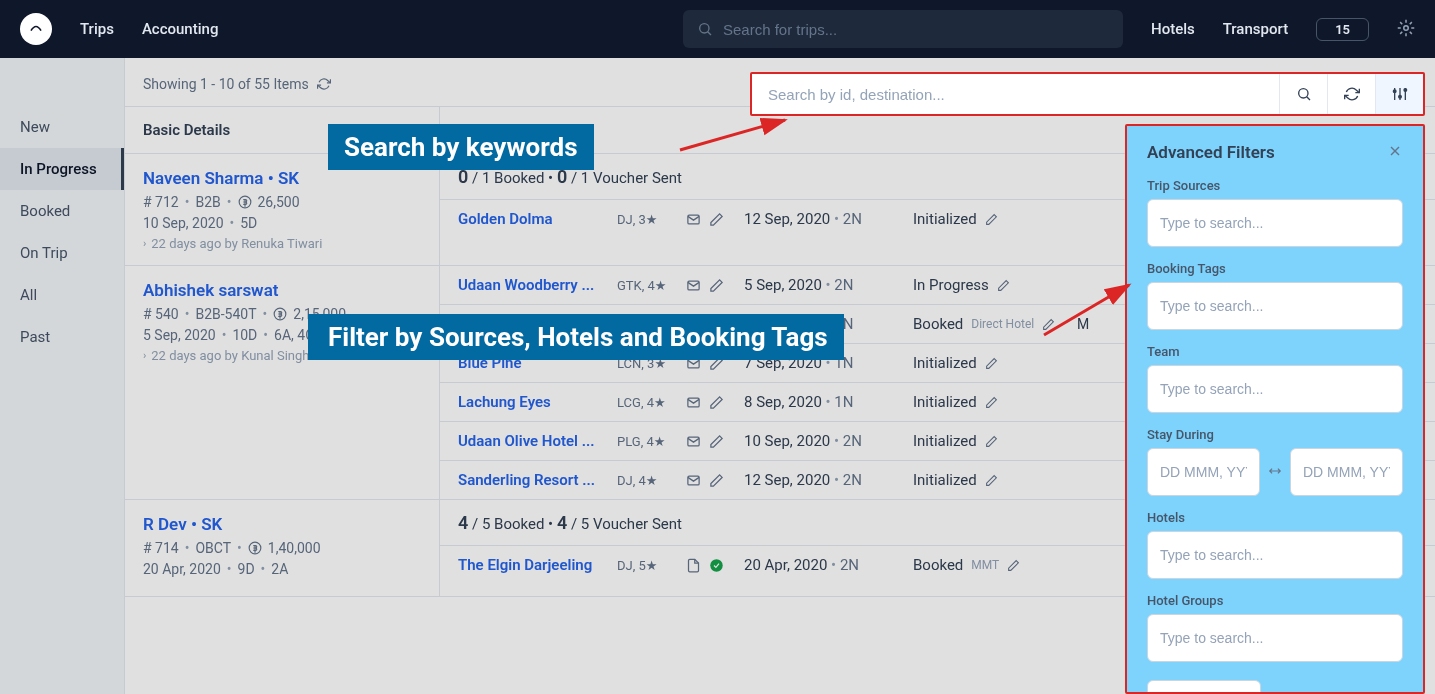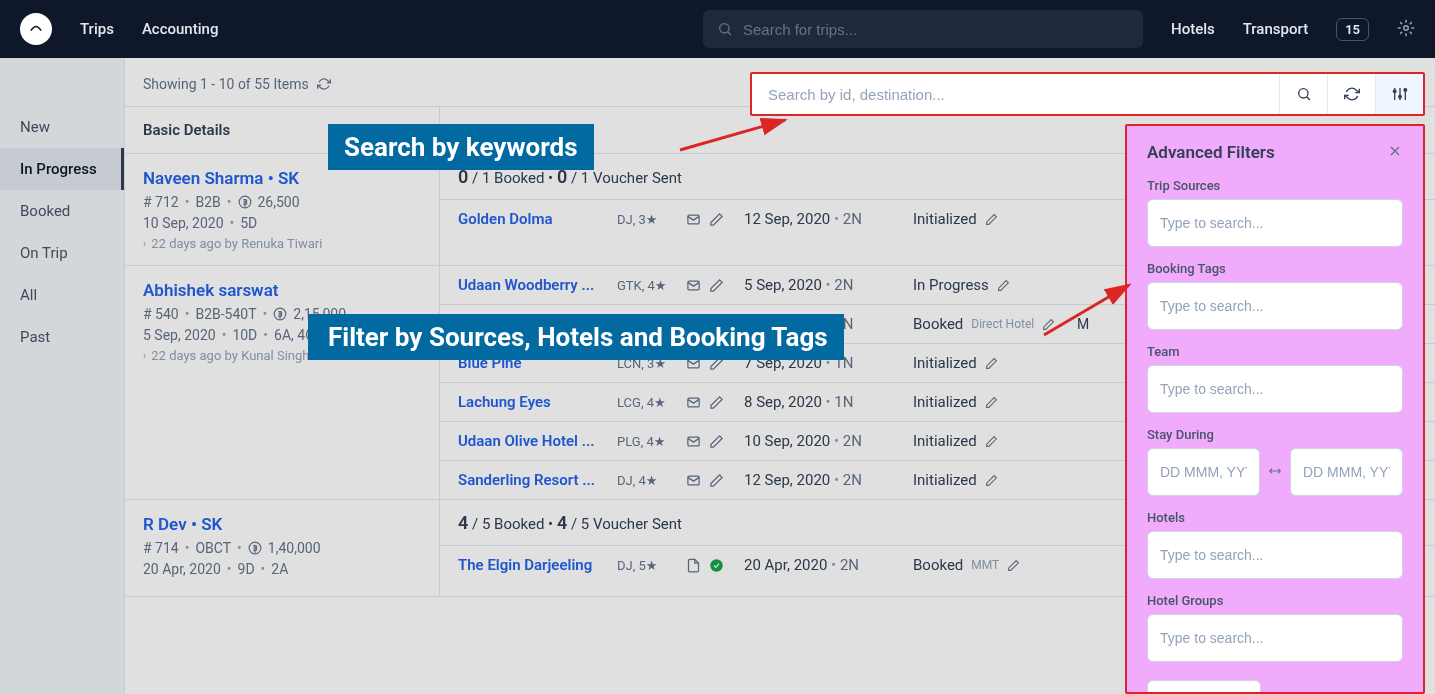--- a/index.html
+++ b/index.html
@@ -8,21 +8,21 @@
 
 .topnav { background: #0f172a; height: 58px; display: flex; align-items: center; padding: 0 20px; gap: 28px; }
 .logo { width: 32px; height: 32px; border-radius: 50%; background: #fff; display: flex; align-items: center; justify-content: center; }
 .logo svg { width: 20px; height: 20px; }
 .nav-link { color: #e2e8f0; font-size: 15px; font-weight: 500; cursor: pointer; }
 .nav-spacer { flex: 1; }
 .nav-search { background: #1e293b; border-radius: 6px; height: 38px; width: 440px; display: flex; align-items: center; padding: 0 14px; gap: 10px; }
 .nav-search svg { width: 16px; height: 16px; stroke: #64748b; }
 .nav-search input { background: transparent; border: none; outline: none; color: #cbd5e1; font-size: 15px; flex: 1; }
 .nav-search input::placeholder { color: #64748b; }
-.nav-badge { border: 1px solid #475569; border-radius: 6px; padding: 3px 8px; color: #e2e8f0; font-size: 13px; font-weight: 600; }
+.nav-badge { border: 1px solid #475569; border-radius: 6px; padding: 3px 18px; color: #e2e8f0; font-size: 13px; font-weight: 600; }
 .nav-gear { cursor: pointer; }
 .nav-gear svg { width: 18px; height: 18px; stroke: #94a3b8; }
 
 
 .page { display: flex; height: calc(100% - 58px); position: relative; }
 .page-overlay { position: absolute; inset: 0; background: rgba(0,0,0,0.12); z-index: 5; pointer-events: none; }
 
 
 .sidebar { width: 125px; background: #f1f5f9; border-right: 1px solid #e2e8f0; padding-top: 48px; position: relative; z-index: 1; }
 .side-item { padding: 12px 20px; color: #475569; font-size: 15px; cursor: pointer; }
@@ -69,21 +69,21 @@
 
 
 .search-panel { position: absolute; top: 72px; left: 750px; right: 10px; height: 44px; border: 2px solid #dc2626; display: flex; align-items: center; background: #fff; z-index: 20; border-radius: 2px; }
 .search-panel input { flex: 1; border: none; outline: none; padding: 0 16px; font-size: 15px; color: #334155; }
 .search-panel input::placeholder { color: #94a3b8; }
 .sp-btn { width: 48px; height: 100%; display: flex; align-items: center; justify-content: center; border-left: 1px solid #e2e8f0; cursor: pointer; }
 .sp-btn svg { width: 16px; height: 16px; stroke: #334155; }
 .sp-btn.active { background: #eff6ff; }
 
 
-.filters { position: absolute; top: 124px; right: 10px; width: 300px; bottom: 0; background: #f0abfc; border: 2px solid #dc2626; border-radius: 2px; padding: 16px 20px; z-index: 20; overflow-y: auto; }
+.filters { position: absolute; top: 124px; right: 10px; width: 300px; bottom: 0; background: #7dd3fc; border: 2px solid #dc2626; border-radius: 2px; padding: 16px 20px; z-index: 20; overflow-y: auto; }
 .filters-head { display: flex; justify-content: space-between; align-items: center; margin-bottom: 16px; }
 .filters-title { font-size: 17px; font-weight: 600; color: #334155; }
 .filters-close { cursor: pointer; }
 .filters-close svg { width: 16px; height: 16px; stroke: #64748b; }
 .fgroup { margin-bottom: 14px; }
 .flabel { font-size: 13px; font-weight: 500; color: #475569; margin-bottom: 6px; }
 .finput { width: 100%; border: 1px solid #cbd5e1; border-radius: 6px; padding: 15px 12px; font-size: 14px; background: #fff; outline: none; }
 .finput::placeholder { color: #94a3b8; }
 .date-pair { display: flex; align-items: center; gap: 8px; }
 .date-pair .finput { flex: 1; min-width: 0; }

